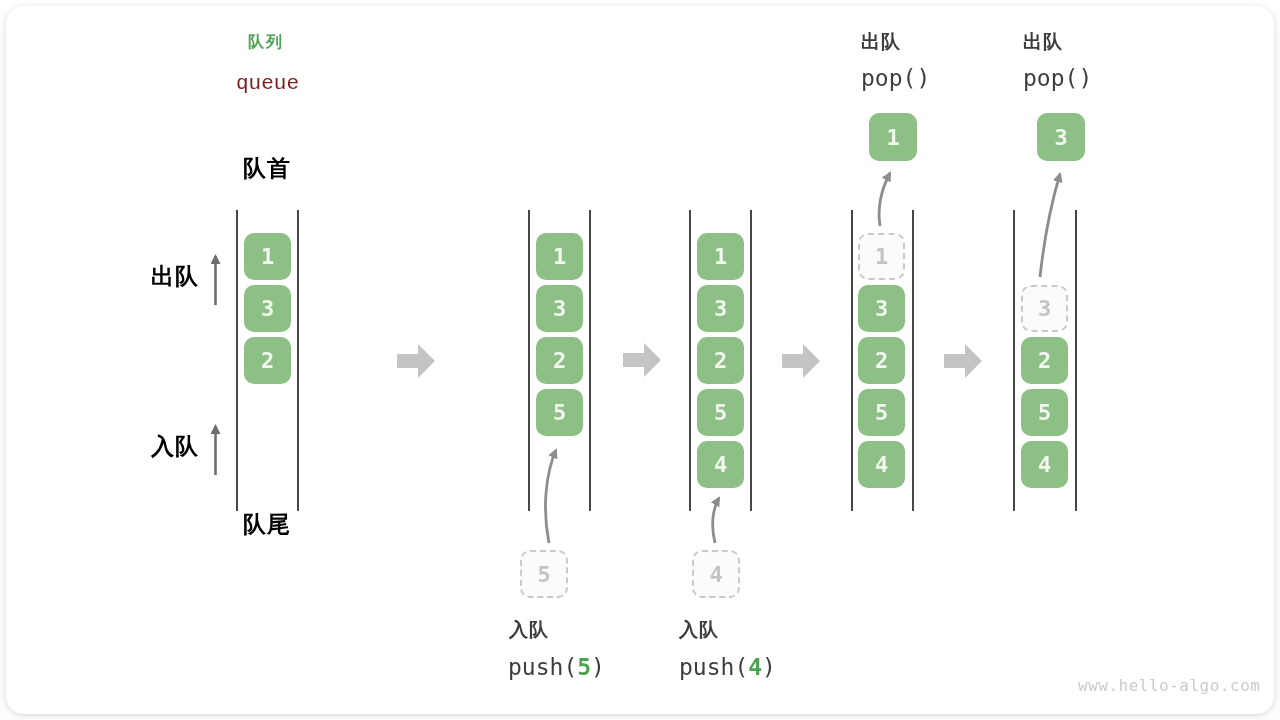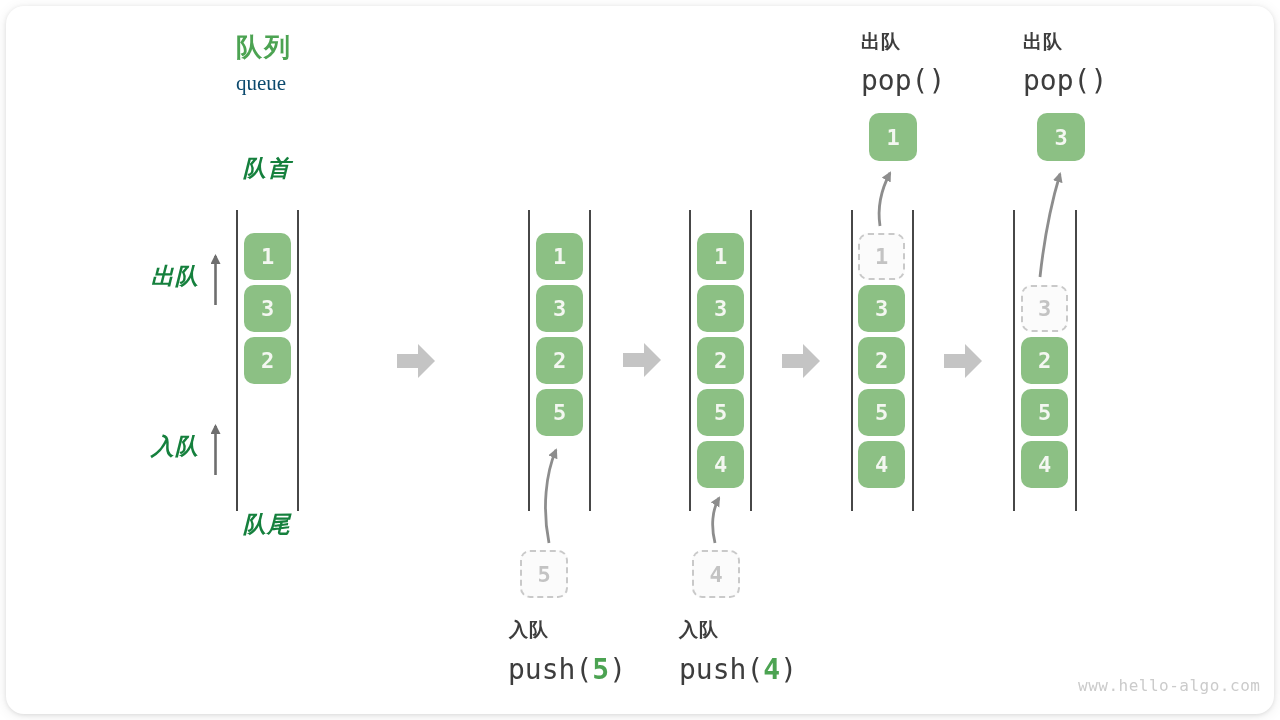--- a/index.html
+++ b/index.html
@@ -16,29 +16,29 @@
   
   .c { position:absolute; width:47px; height:47px; border-radius:10px;
        display:flex; align-items:center; justify-content:center;
        font-family:"DejaVu Sans Mono","Liberation Mono",monospace;
        font-weight:bold; font-size:22px; }
   .green  { background:#8CC084; color:#F4F7F1; }
   .dashed { background:#FBFBFB; border:2px dashed #C9C9C9; color:#C3C3C3; }
   .big { width:48px; height:48px; }
 
   
-  .t-zh { position:absolute; left:236px; top:33px; font-size:26px; font-weight:bold;
+  .t-zh { position:absolute; left:248px; top:33px; font-size:16px; font-weight:bold;
           color:#4CA352; letter-spacing:2px; line-height:1.1;text-align:center; }
-  .t-en { position:absolute; left:236px; top:72px; font-size:21px; color:#0c4a6e;
-          font-family:Liberation Serif, serif; line-height:1.1; }
-  .zh-bold { position:absolute; font-size:23px; font-weight:bold; color:#15803d;
-             letter-spacing:1px; line-height:1.1;font-style:italic; }
+  .t-en { position:absolute; left:236px; top:72px; font-size:21px; color:#7f1d1d;
+          font-family:Liberation Mono, monospace; line-height:1.1; }
+  .zh-bold { position:absolute; font-size:23px; font-weight:bold; color:#000000;
+             letter-spacing:1px; line-height:1.1; }
   .op-zh { position:absolute; font-size:19px; font-weight:600; color:#3D3D3D;
            letter-spacing:1px; line-height:1.1; }
-  .op-code { position:absolute; font-size:28px; color:#3D3D3D; line-height:1.1;
+  .op-code { position:absolute; font-size:23px; color:#3D3D3D; line-height:1.1;
              font-family:"DejaVu Sans Mono","Liberation Mono",monospace; }
   .op-code .arg { color:#4CA352; font-weight:bold; }
   .watermark { position:absolute; left:1078px; top:676px; font-size:16px; color:#CBCBCB;
                font-family:"DejaVu Sans Mono","Liberation Mono",monospace; letter-spacing:0.5px; }
 
   svg.overlay { position:absolute; left:0; top:0; width:1280px; height:720px;
                 pointer-events:none; }
 </style>
 </head>
 <body>

